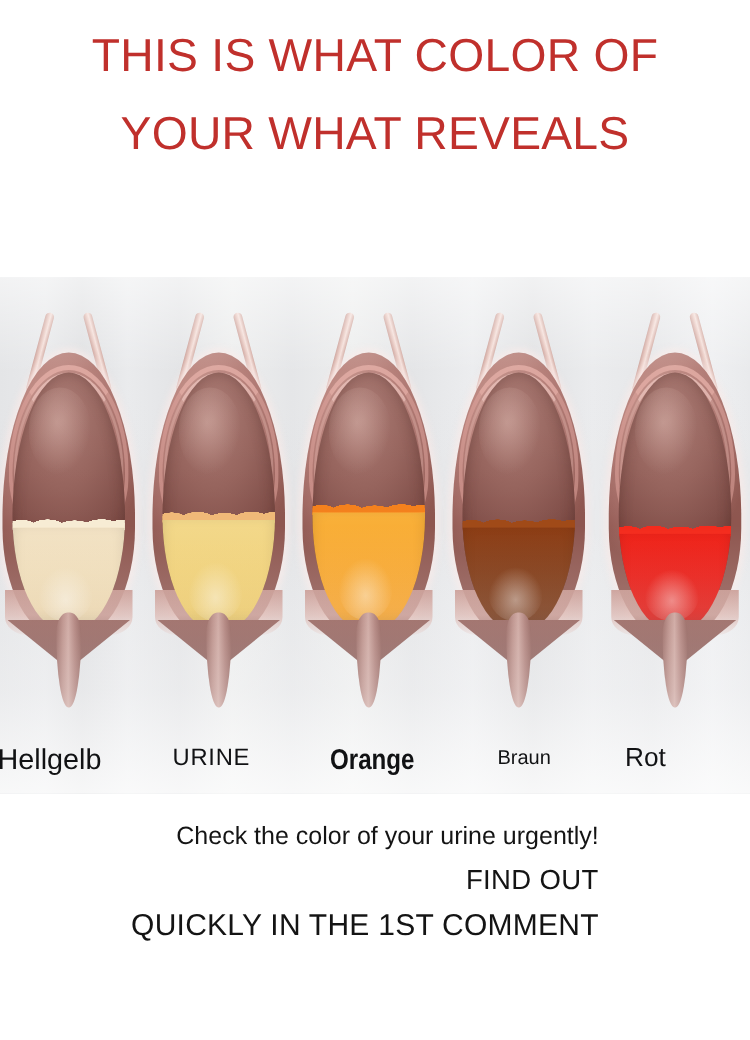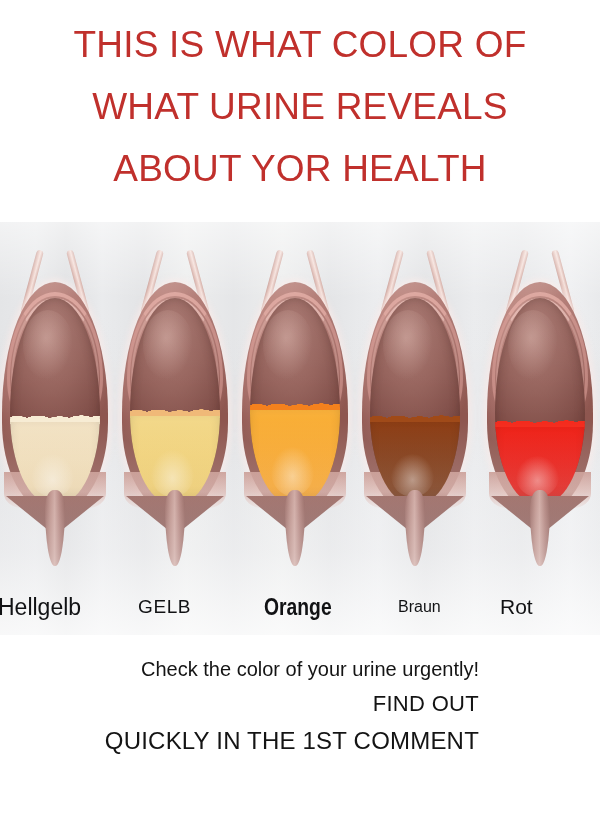--- a/index.html
+++ b/index.html
@@ -243,22 +243,21 @@
   .cap-2{ font-size:22px; font-weight:400; line-height:36px; letter-spacing:.3px;margin-left:19px;}
   .cap-3{ font-size:24px; font-weight:400; line-height:38px; letter-spacing:.2px;}
 </style>
 </head>
 <body>
 
 <div id="page">
 
   <div class="title-block">
     <div class="title-line">THIS IS WHAT COLOR OF</div>
-    <div class="title-line">WHAT URINE REVEALS</div>
-    <div class="title-line">ABOUT YOR HEALTH</div>
+    <div class="title-line">YOUR WHAT REVEALS</div>
   </div>
 
   <div class="photo" id="photo">
       <div class="bladder" style="left: -4px;">
         <span class="ureter left"></span>
         <span class="ureter right"></span>
         <span class="skirt"></span>
         <span class="wall"></span>
         <span class="rim"></span>
         <span class="rim2"></span>
@@ -342,21 +341,21 @@
           </span>
         </span>
         <span class="wing l"></span>
         <span class="wing r"></span>
         <span class="neck"></span>
       </div>
     </div>
 
   <div class="label-row">
     <span class="label lbl-0">Hellgelb</span>
-    <span class="label lbl-1">GELB</span>
+    <span class="label lbl-1">URINE</span>
     <span class="label lbl-2">Orange</span>
     <span class="label lbl-3">Braun</span>
     <span class="label lbl-4">Rot</span>
   </div>
 
   <div class="caption">
     <div class="cap-line cap-0">Check the color of your urine urgently!</div>
     <div class="cap-line cap-2">FIND OUT</div>
     <div class="cap-line cap-3">QUICKLY IN THE 1ST COMMENT</div>
   </div>

